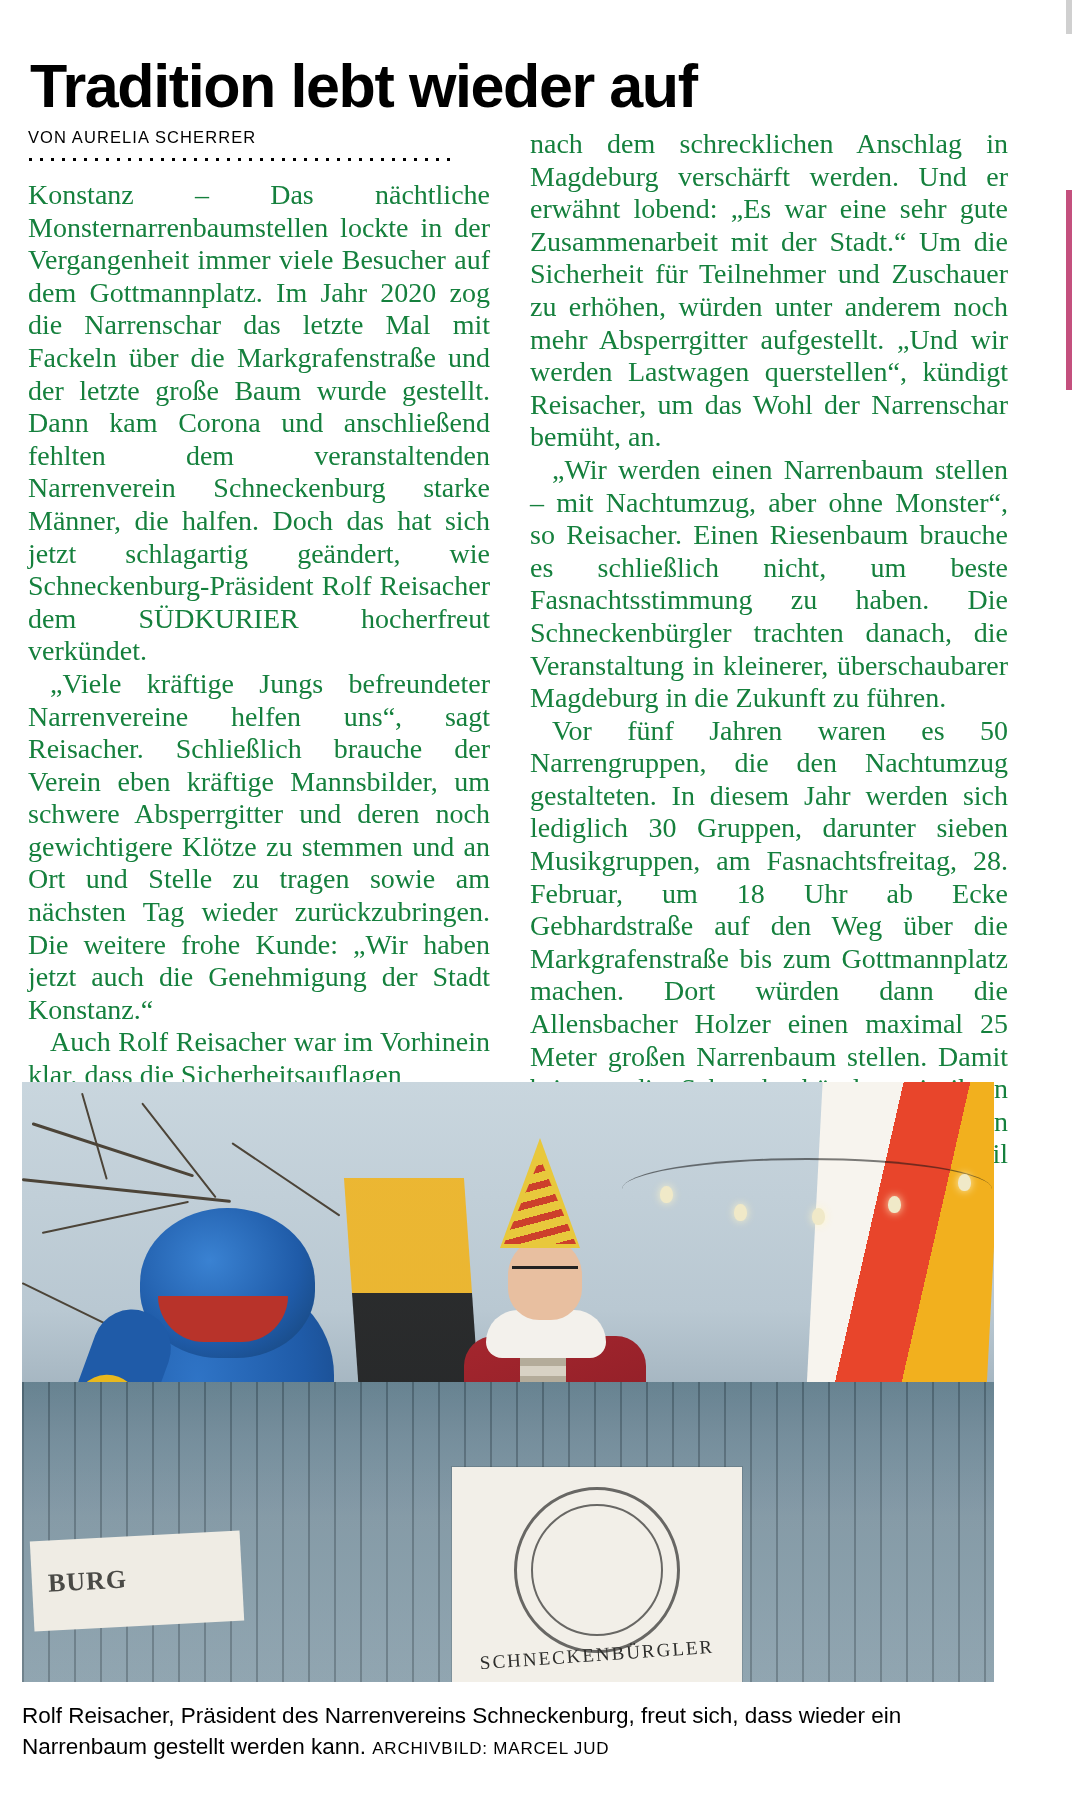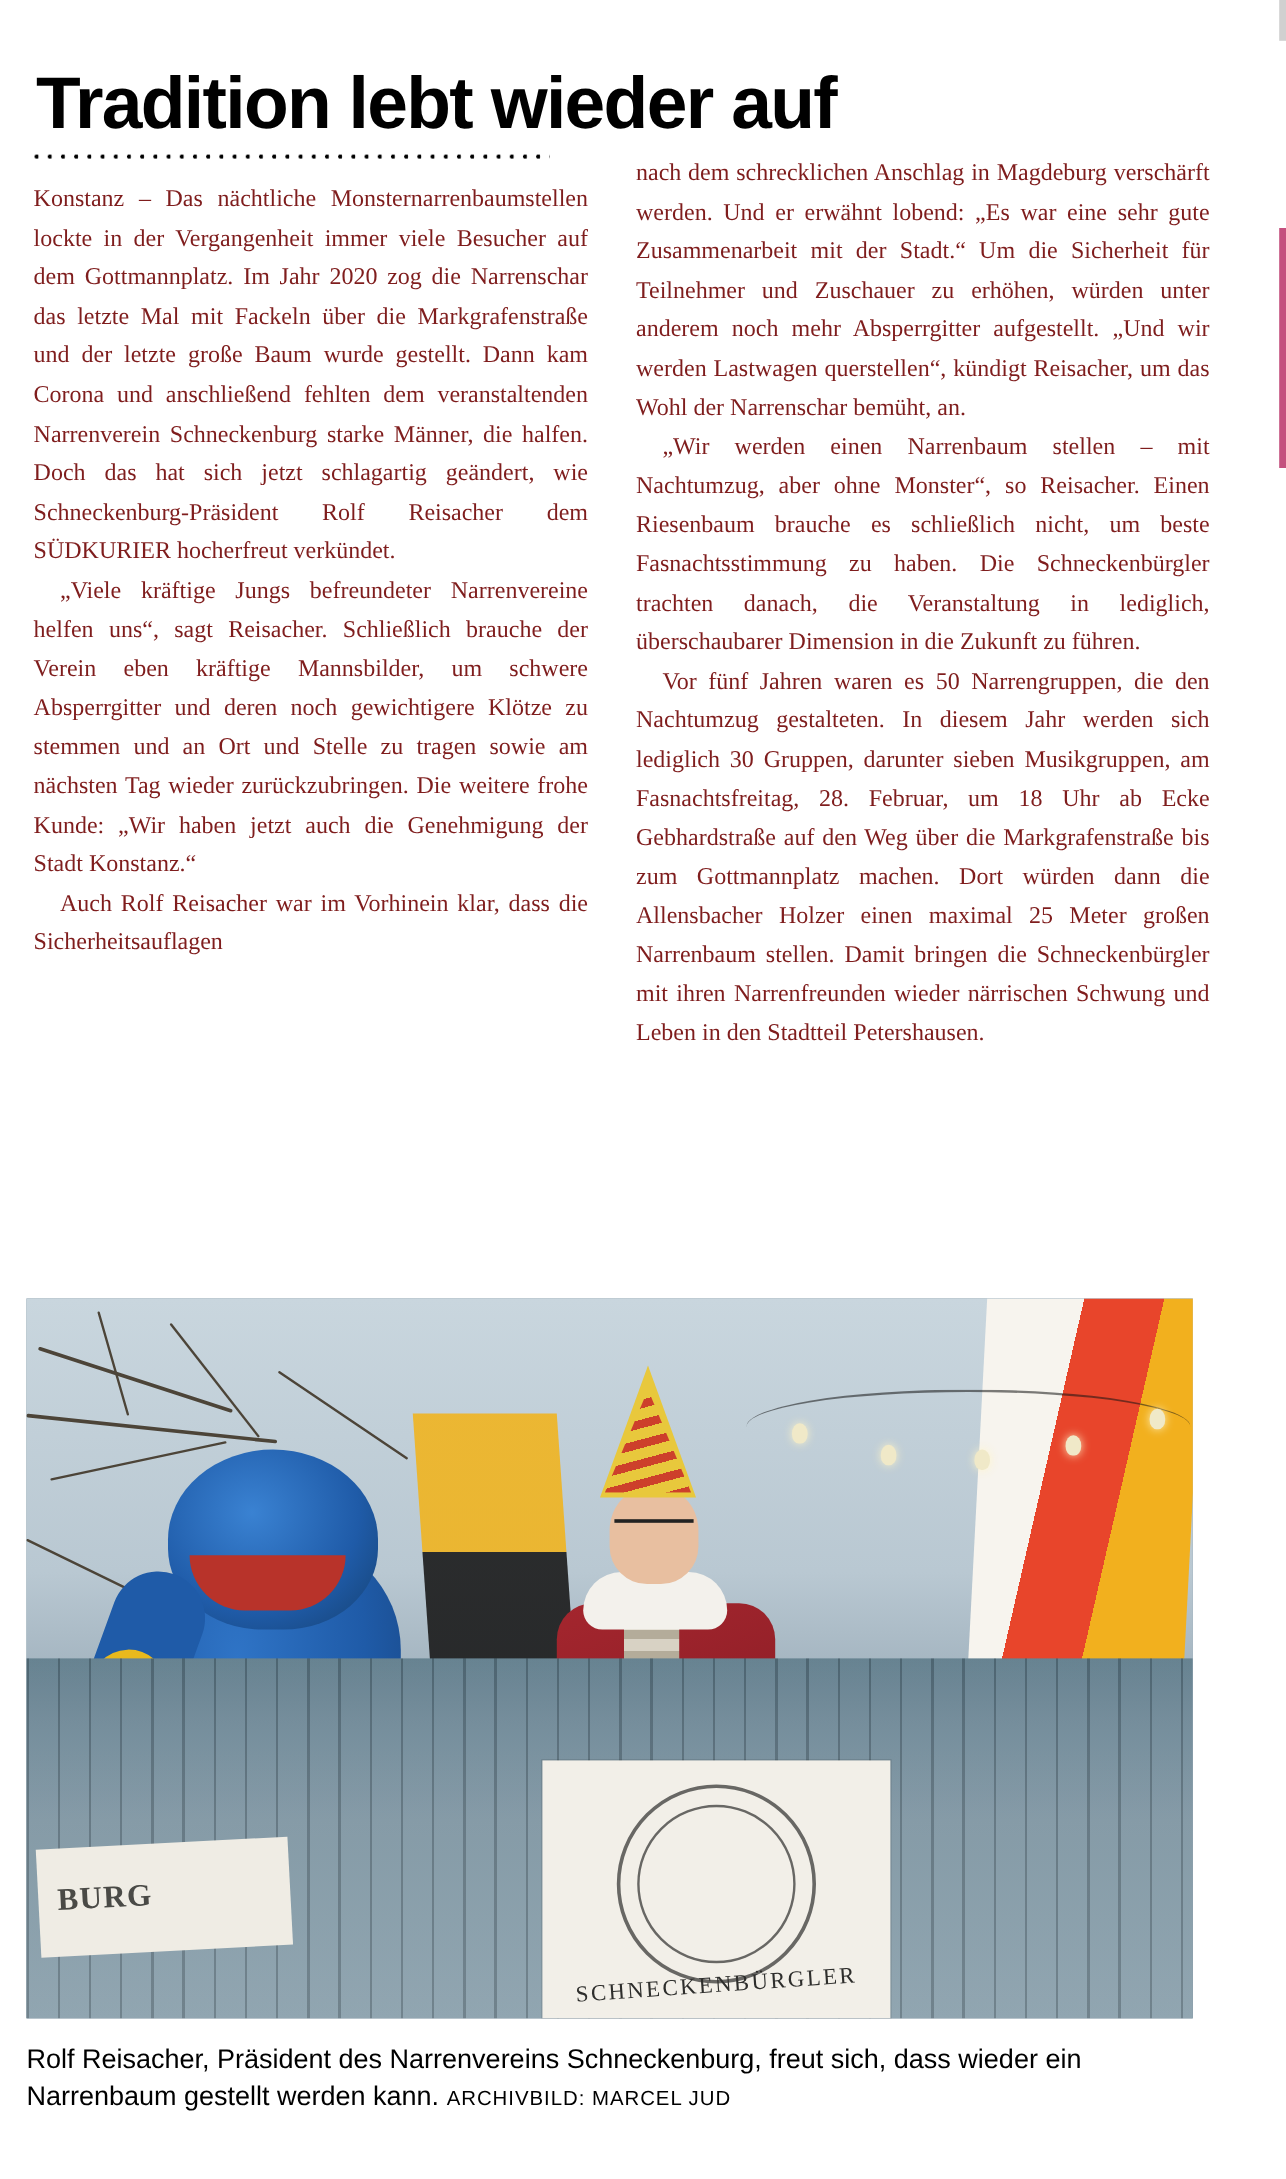--- a/index.html
+++ b/index.html
@@ -88,26 +88,26 @@
     height: 10px;
     margin: 0 0 12px 0;
     background-image: radial-gradient(circle at 2.5px 2.5px, #000 1.6px, rgba(0,0,0,0) 1.9px);
     background-size: 11px 10px;
     background-repeat: repeat-x;
   }
 
   p.body {
     margin: 0;
     font-family: "Liberation Serif", serif;
-    font-size: 20px;
+    font-size: 28px;
     line-height: 32.6px;
     text-align: justify;
     text-justify: inter-word;
     hyphens: manual;
-    color: #7f1d1d;
+    color: #15803d;
   }
   p.body + p.body { text-indent: 22px; }
   .dateline {
     font-weight: normal;
   }
 
   .photo-wrap {
     position: absolute;
     left: 22px;
     top: 1082px;
@@ -391,30 +391,31 @@
 
 <div class="page">
 
   <div class="edge-mark m1"></div>
   <div class="edge-mark m2"></div>
 
   <h1 class="headline">Tradition lebt wieder auf</h1>
   <div class="rule-top"></div>
 
   <div class="col-left">
+    <div class="byline">VON AURELIA SCHERRER</div>
     <div class="dotted-rule"></div>
 
     <p class="body"><span class="dateline">Konstanz</span><span> – Das nächtliche Monsternarrenbaumstellen lockte in der Vergangenheit immer viele Besucher auf dem Gottmannplatz. Im Jahr 2020 zog die Narrenschar das letzte Mal mit Fackeln über die Markgrafenstraße und der letzte große Baum wurde gestellt. Dann kam Corona und anschließend fehlten dem veranstaltenden Narrenverein Schneckenburg starke Männer, die halfen. Doch das hat sich jetzt schlagartig geändert, wie Schneckenburg-Präsident Rolf Reisacher dem SÜDKURIER hocherfreut verkündet.</span></p>
     <p class="body">„Viele kräftige Jungs befreundeter Narrenvereine helfen uns“, sagt Reisacher. Schließlich brauche der Verein eben kräftige Mannsbilder, um schwere Absperrgitter und deren noch gewichtigere Klötze zu stemmen und an Ort und Stelle zu tragen sowie am nächsten Tag wieder zurückzubringen. Die weitere frohe Kunde: „Wir haben jetzt auch die Genehmigung der Stadt Konstanz.“</p>
     <p class="body">Auch Rolf Reisacher war im Vorhinein klar, dass die Sicherheitsauflagen</p>
   </div>
 
   <div class="col-right">
     <p class="body">nach dem schrecklichen Anschlag in Magdeburg verschärft werden. Und er erwähnt lobend: „Es war eine sehr gute Zusammenarbeit mit der Stadt.“ Um die Sicherheit für Teilnehmer und Zuschauer zu erhöhen, würden unter anderem noch mehr Absperrgitter aufgestellt. „Und wir werden Lastwagen querstellen“, kündigt Reisacher, um das Wohl der Narrenschar bemüht, an.</p>
-    <p class="body">„Wir werden einen Narrenbaum stellen – mit Nachtumzug, aber ohne Monster“, so Reisacher. Einen Riesenbaum brauche es schließlich nicht, um beste Fasnachtsstimmung zu haben. Die Schneckenbürgler trachten danach, die Veranstaltung in lediglich, überschaubarer Dimension in die Zukunft zu führen.</p>
+    <p class="body">„Wir werden einen Narrenbaum stellen – mit Nachtumzug, aber ohne Monster“, so Reisacher. Einen Riesenbaum brauche es schließlich nicht, um beste Fasnachtsstimmung zu haben. Die Schneckenbürgler trachten danach, die Veranstaltung in kleinerer, überschaubarer Magdeburg in die Zukunft zu führen.</p>
     <p class="body">Vor fünf Jahren waren es 50 Narrengruppen, die den Nachtumzug gestalteten. In diesem Jahr werden sich lediglich 30 Gruppen, darunter sieben Musikgruppen, am Fasnachtsfreitag, 28. Februar, um 18 Uhr ab Ecke Gebhardstraße auf den Weg über die Markgrafenstraße bis zum Gottmannplatz machen. Dort würden dann die Allensbacher Holzer einen maximal 25 Meter großen Narrenbaum stellen. Damit bringen die Schneckenbürgler mit ihren Narrenfreunden wieder närrischen Schwung und Leben in den Stadtteil Petershausen.</p>
   </div>
 
   <div class="photo-wrap">
     <div class="photo">
 
       <div class="sky-trees">
         <div class="branch" style="left:10px; top:40px; width:170px; height:3px; transform:rotate(18deg);"></div>
         <div class="branch" style="left:0px; top:96px; width:210px; height:3px; transform:rotate(6deg);"></div>
         <div class="branch" style="left:20px; top:150px; width:150px; height:2px; transform:rotate(-12deg);"></div>

